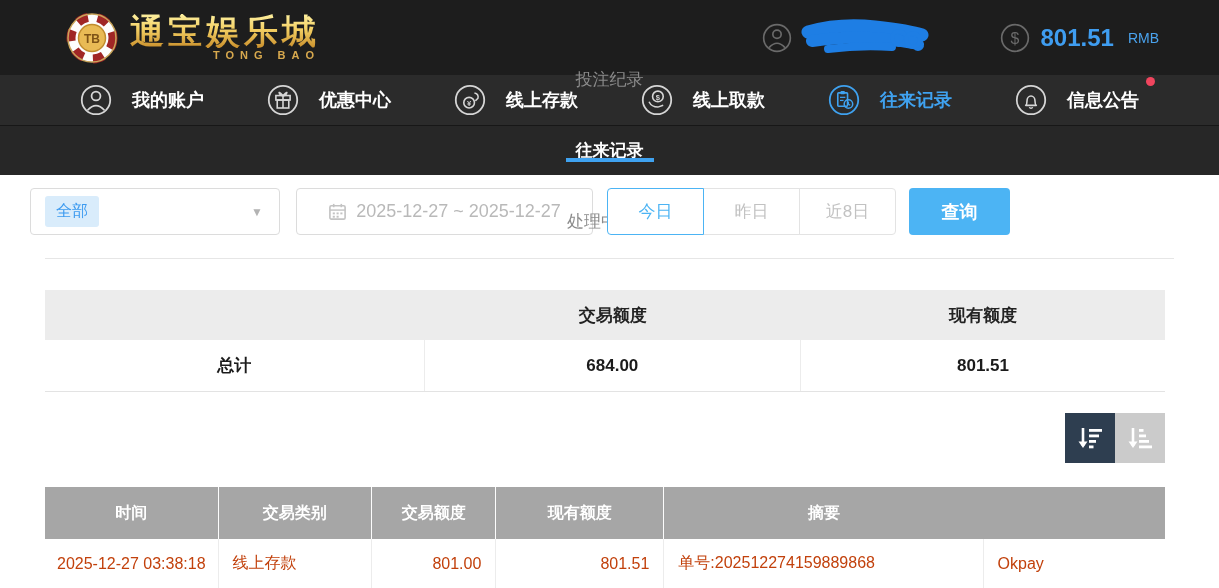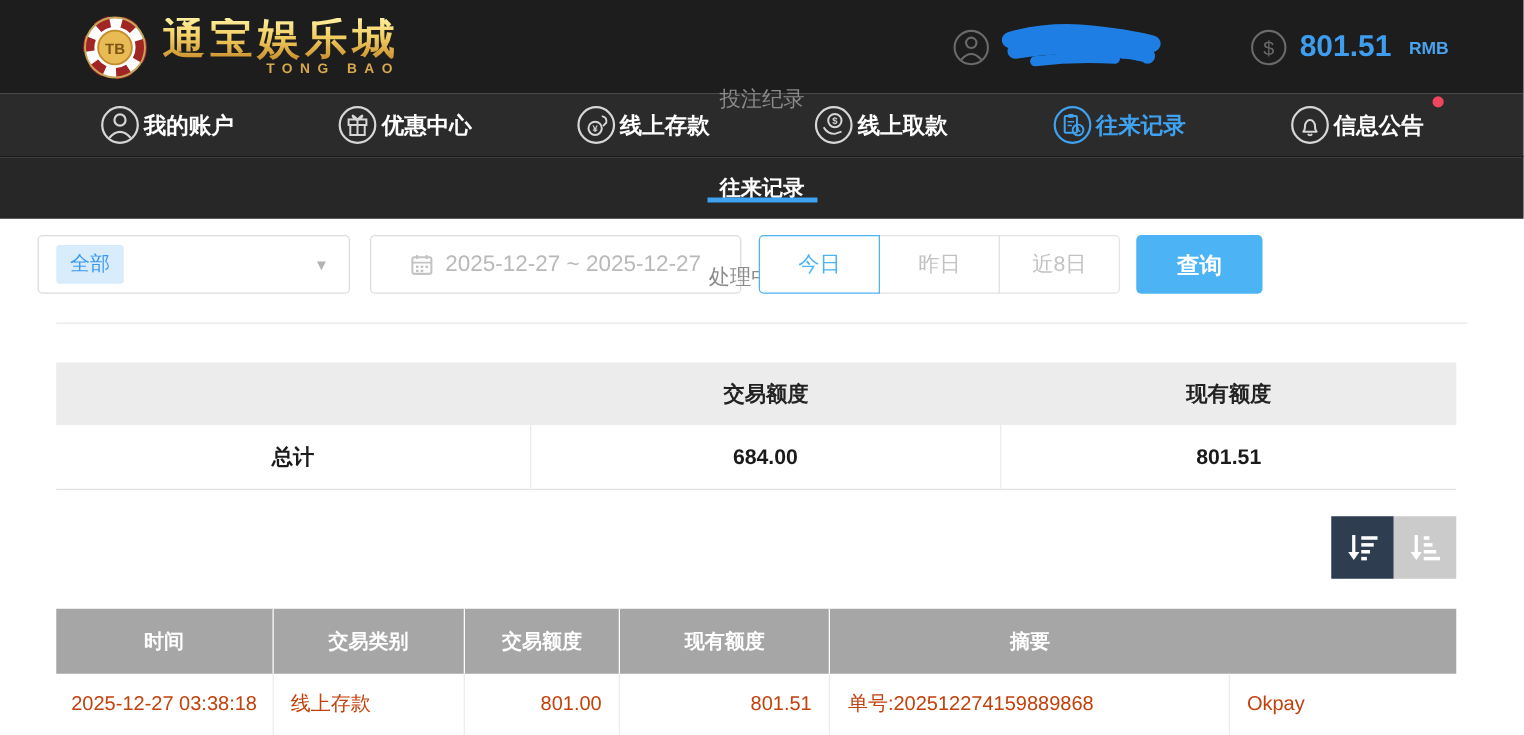--- a/index.html
+++ b/index.html
@@ -13,25 +13,25 @@
   .brand-block { display:flex; flex-direction:column; align-items:flex-end; line-height:1; }
   .brand-cn { font-size:34px; font-weight:bold; letter-spacing:4px;
     background:linear-gradient(180deg,#fdf0a0 0%,#f3cf63 45%,#c98f2c 100%);
     -webkit-background-clip:text; background-clip:text; color:transparent; }
   .brand-en { font-size:11px; font-weight:bold; letter-spacing:6px; color:#d8a94e; margin-top:2px; }
   .header-right { display:flex; align-items:center; gap:70px; }
   .hr-item { display:flex; align-items:center; gap:10px; }
   .circle-icon { width:30px; height:30px; color:#6a6a6a; }
   .scribble { height:44px; margin-left:-2px; }
   .balance-amount { color:#3f9df0; font-size:24px; font-weight:bold; }
-  .balance-cur { color:#4aa3ee; font-size:14px; font-weight:bold; margin-left:4px; }
+  .balance-cur { color:#4aa3ee; font-size:14px; font-weight:normal; margin-left:4px; }
 
   
   .main-nav { height:51px; background:#2b2b2b; display:flex; align-items:center; justify-content:space-between; padding:0 80px; border-bottom:1px solid #171717; }
-  .nav-item { display:flex; align-items:center; gap:3px; color:#fff; font-size:18px; font-weight:bold; cursor:pointer; position:relative; }
+  .nav-item { display:flex; align-items:center; gap:20px; color:#fff; font-size:18px; font-weight:bold; cursor:pointer; position:relative; }
   .nav-item .nav-icon { width:32px; height:32px; color:#d6d6d6; }
   .nav-item.active { color:#3fa2f0; }
   .nav-item.active .nav-icon { color:#3fa2f0; }
   .badge-dot { position:absolute; top:-7px; right:-16px; width:9px; height:9px; border-radius:50%; background:#f0455e; }
 
   
   .sub-nav { height:49px; background:#272727; display:flex; align-items:center; justify-content:center; gap:48px;flex-direction:column; }
   .sub-tab { font-size:17px; color:#8b8b8b; height:49px; display:flex; align-items:center; cursor:pointer; position:relative; padding:0 4px; }
   .sub-tab.active { color:#fff; font-weight:bold; }
   .sub-tab.active:after { content:""; position:absolute; left:-6px; right:-6px; bottom:0; height:4px; background:#3fa2f0; }

